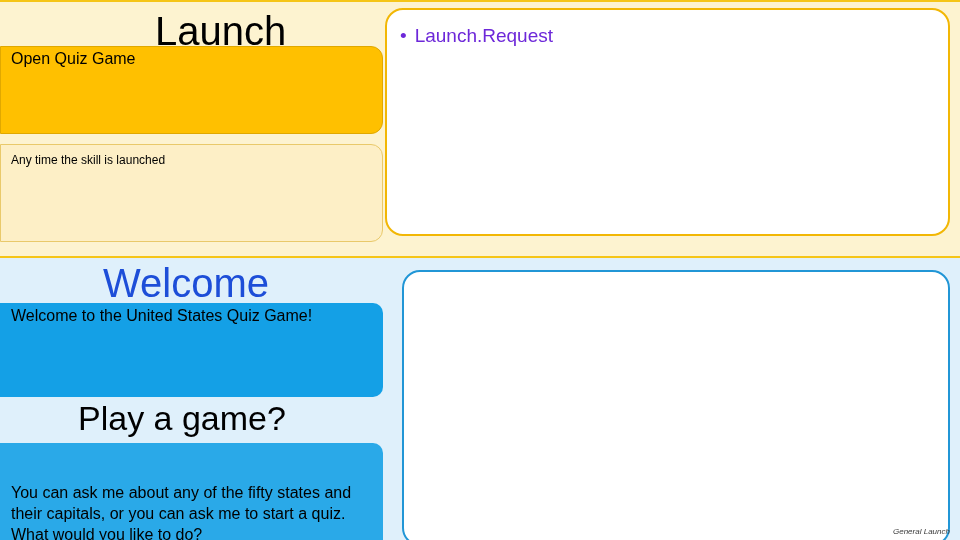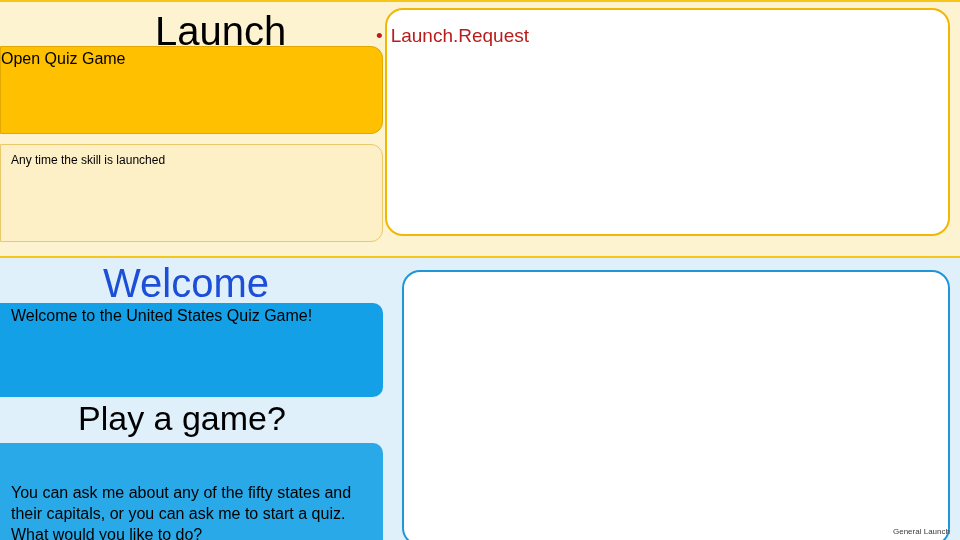--- a/index.html
+++ b/index.html
@@ -57,25 +57,25 @@
     width: 548px;
     height: 276px;
     background: #ffffff;
     border: 2px solid #2196d6;
     border-radius: 18px;
     box-sizing: border-box;
   }
 
   .bullet-line {
     position: absolute;
-    left: 376px;
+    left: 400px;
     top: 24px;
     font-size: 19px;
     line-height: 24px;
-    color: #b91c1c;
+    color: #6d28d9;
     white-space: nowrap;
   }
   .bullet-dot {
     display: inline-block;
     margin-right: 8px;
   }
 
   
   .card-orange-1 {
     position: absolute;
@@ -149,21 +149,21 @@
     font-size: 34px;
     line-height: 40px;
     color: #000000;
     white-space: nowrap;
     text-align: right;
   }
 
   
   .txt-open-quiz {
     position: absolute;
-    left: 1px;
+    left: 11px;
     top: 49px;
     font-size: 16px;
     line-height: 20px;
     white-space: nowrap;
   }
   .txt-anytime {
     position: absolute;
     left: 11px;
     top: 150px;
     font-size: 12px;
@@ -190,20 +190,21 @@
   }
 
   .footer-label {
     position: absolute;
     left: 893px;
     top: 527px;
     font-size: 8px;
     line-height: 10px;
     color: #3a3a3a;
     white-space: nowrap;
+    font-style: italic;
   }
 </style>
 </head>
 <body>
 
 <div class="band-top"></div>
 <div class="band-bottom"></div>
 
 <div class="panel-right-top"></div>
 <div class="panel-right-bottom"></div>

